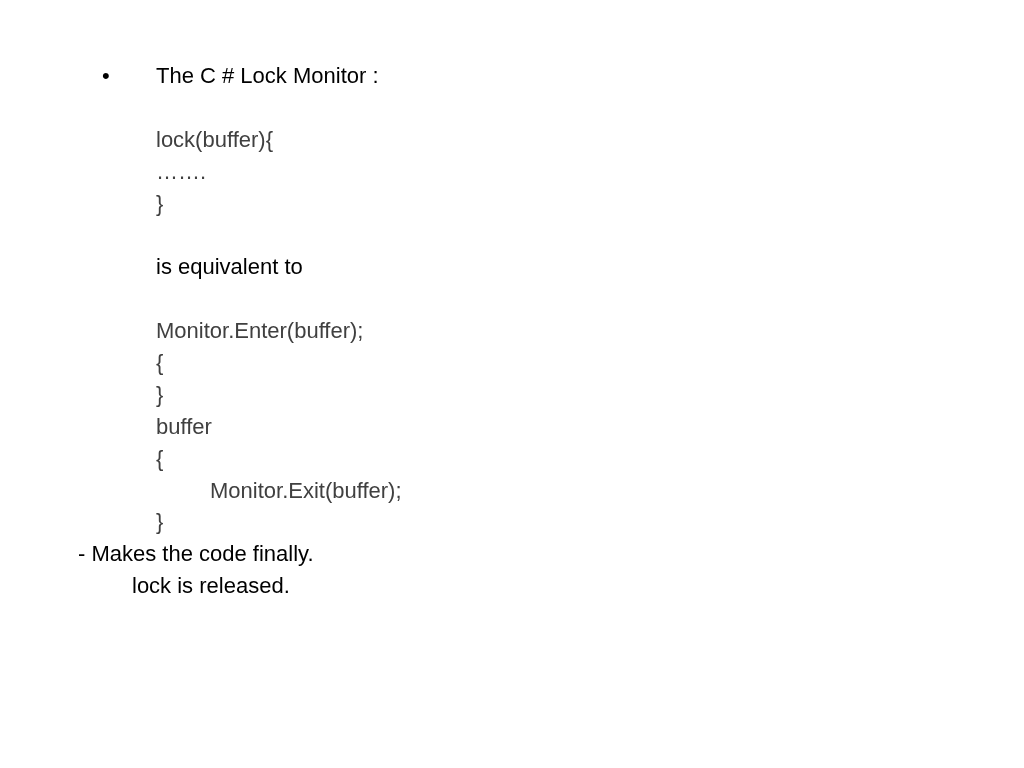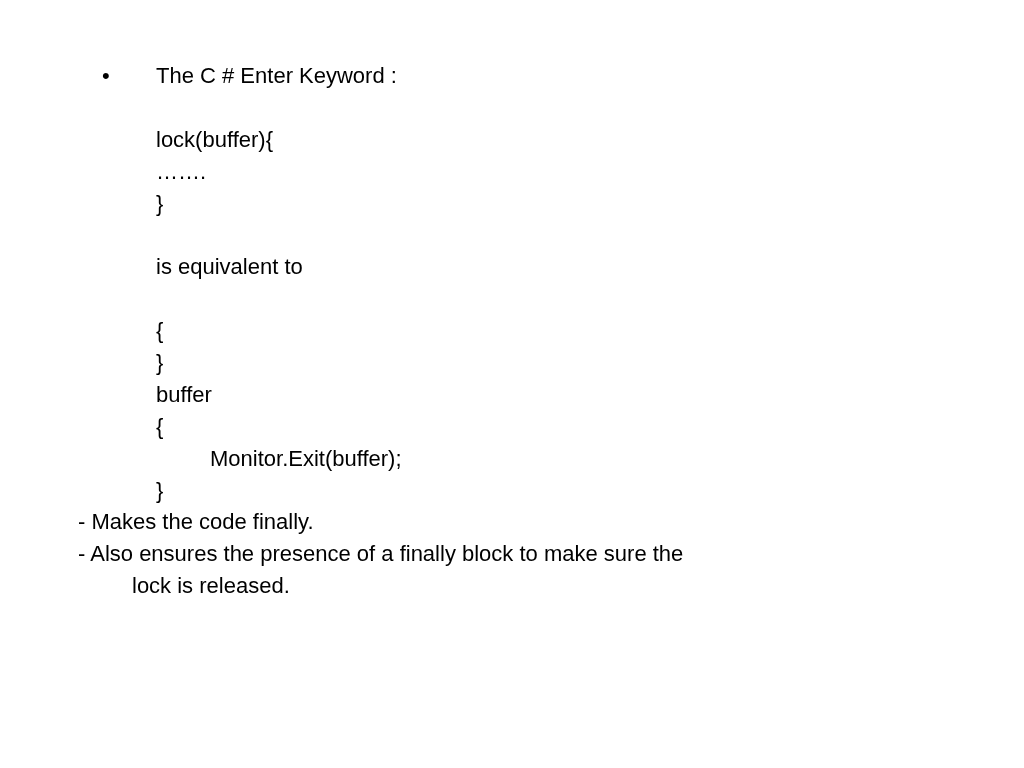--- a/index.html
+++ b/index.html
@@ -24,54 +24,54 @@
     .bullet-marker {
       width: 54px;
       flex-shrink: 0;
       text-align: left;
       padding-left: 24px;
     }
     .bullet-body {
       flex: 1;
     }
     .code-blue {
-      color: #000000;
+      color: #404040;
     }
     .indent {
       padding-left: 54px;
     }
     .footer-text {
       padding-left: 0px;
     }
     .footer-indent {
       padding-left: 54px;
     }
   </style>
 </head>
 <body>
 
 <div class="content">
 
   <div class="bullet-row">
     <div class="bullet-marker">•</div>
     <div class="bullet-body">
-      <div>The C # Enter Keyword :</div>
+      <div>The C # Lock Monitor :</div>
       <div>&nbsp;</div>
       <div class="code-blue">lock(buffer){</div>
       <div class="code-blue">…….</div>
       <div class="code-blue">}</div>
       <div>&nbsp;</div>
       <div> is equivalent to</div>
       <div>&nbsp;</div>
+      <div class="code-blue">Monitor.Enter(buffer);</div>
       <div class="code-blue">{</div>
       <div class="code-blue">}</div>
       <div class="code-blue">buffer</div>
       <div class="code-blue">{</div>
       <div class="code-blue indent">Monitor.Exit(buffer);</div>
       <div class="code-blue">}</div>
     </div>
   </div>
 
   <div class="footer-text">- Makes the code finally.</div>
-  <div class="footer-text">- Also ensures the presence of a finally block to make sure the</div>
   <div class="footer-indent">lock is released.</div>
 
 </div>
 
 </body></html>

